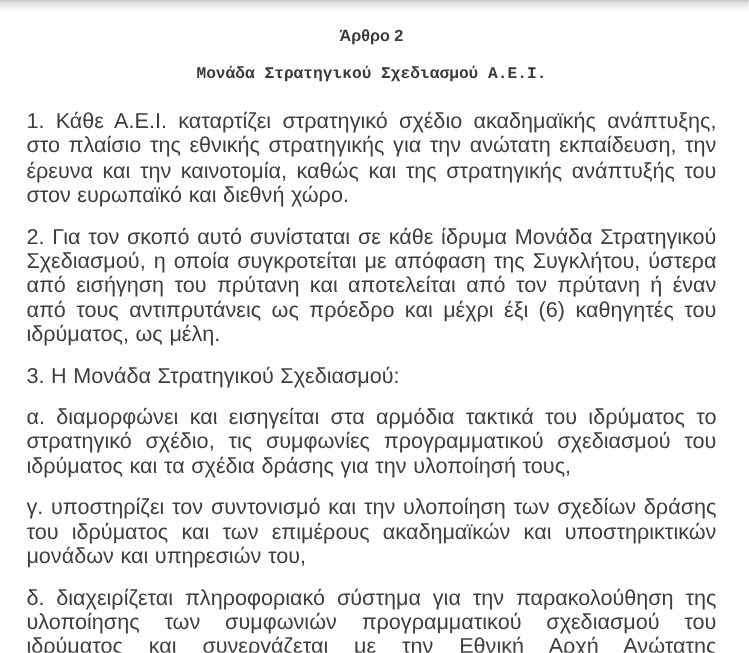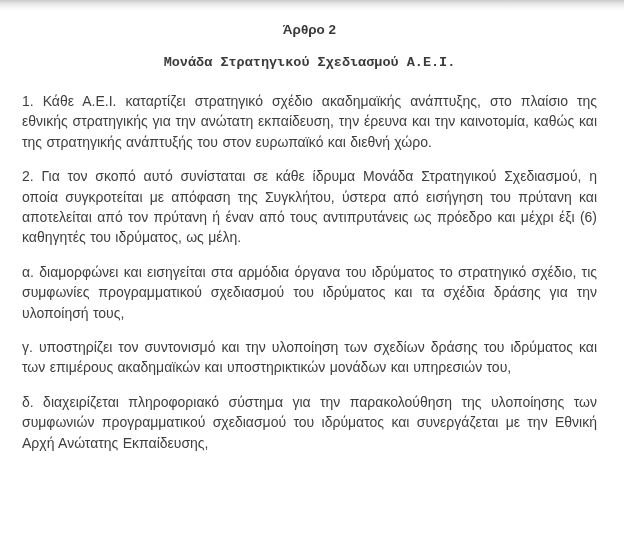--- a/index.html
+++ b/index.html
@@ -29,35 +29,36 @@
     font-size: 13.5px;
     font-weight: bold;
     text-align: center;
     line-height: 20px;
     margin: 0;
     color: #3a3a3a;
   }
   .doc-title   { margin-bottom: 13px; }
   .doc-subtitle{ margin-bottom: 18px; font-family: Liberation Mono, monospace; }
   .doc-paragraph {
-    font-size: 14px;
+    font-size: 18px;
     line-height: 20.4px;
     text-align: justify;
     margin: 0 0 14px 0;
     word-spacing: 0.5px;
   }
   .doc-paragraph:last-child { margin-bottom: 0; }
 </style>
 </head>
 <body>
 
 <div class="page-top-shadow"></div>
 
 <div class="page">
   <h1 class="doc-title">Άρθρο 2</h1>
   <h2 class="doc-subtitle">Μονάδα Στρατηγικού Σχεδιασμού Α.Ε.Ι.</h2>
 
   <p class="doc-paragraph">1. Κάθε Α.Ε.Ι. καταρτίζει στρατηγικό σχέδιο ακαδημαϊκής ανάπτυξης, στο πλαίσιο της εθνικής στρατηγικής για την ανώτατη εκπαίδευση, την έρευνα και την καινοτομία, καθώς και της στρατηγικής ανάπτυξής του στον ευρωπαϊκό και διεθνή χώρο.</p>
   <p class="doc-paragraph">2. Για τον σκοπό αυτό συνίσταται σε κάθε ίδρυμα Μονάδα Στρατηγικού Σχεδιασμού, η οποία συγκροτείται με απόφαση της Συγκλήτου, ύστερα από εισήγηση του πρύτανη και αποτελείται από τον πρύτανη ή έναν από τους αντιπρυτάνεις ως πρόεδρο και μέχρι έξι (6) καθηγητές του ιδρύματος, ως μέλη.</p>
-  <p class="doc-paragraph">α. διαμορφώνει και εισηγείται στα αρμόδια όργανα του ιδρύματος το στρατηγικό σχέδιο, τις συμφωνίες προγραμματικού σχεδιασμού του ιδρύματος και τα σχέδια δράσης για την υλοποίησή τους,</p>
+  <p class="doc-paragraph">3. Η Μονάδα Στρατηγικού Σχεδιασμού:</p>
+  <p class="doc-paragraph">α. διαμορφώνει και εισηγείται στα αρμόδια τακτικά του ιδρύματος το στρατηγικό σχέδιο, τις συμφωνίες προγραμματικού σχεδιασμού του ιδρύματος και τα σχέδια δράσης για την υλοποίησή τους,</p>
   <p class="doc-paragraph">γ. υποστηρίζει τον συντονισμό και την υλοποίηση των σχεδίων δράσης του ιδρύματος και των επιμέρους ακαδημαϊκών και υποστηρικτικών μονάδων και υπηρεσιών του,</p>
   <p class="doc-paragraph">δ. διαχειρίζεται πληροφοριακό σύστημα για την παρακολούθηση της υλοποίησης των συμφωνιών προγραμματικού σχεδιασμού του ιδρύματος και συνεργάζεται με την Εθνική Αρχή Ανώτατης Εκπαίδευσης,</p>
 </div>
 
 </body></html>

